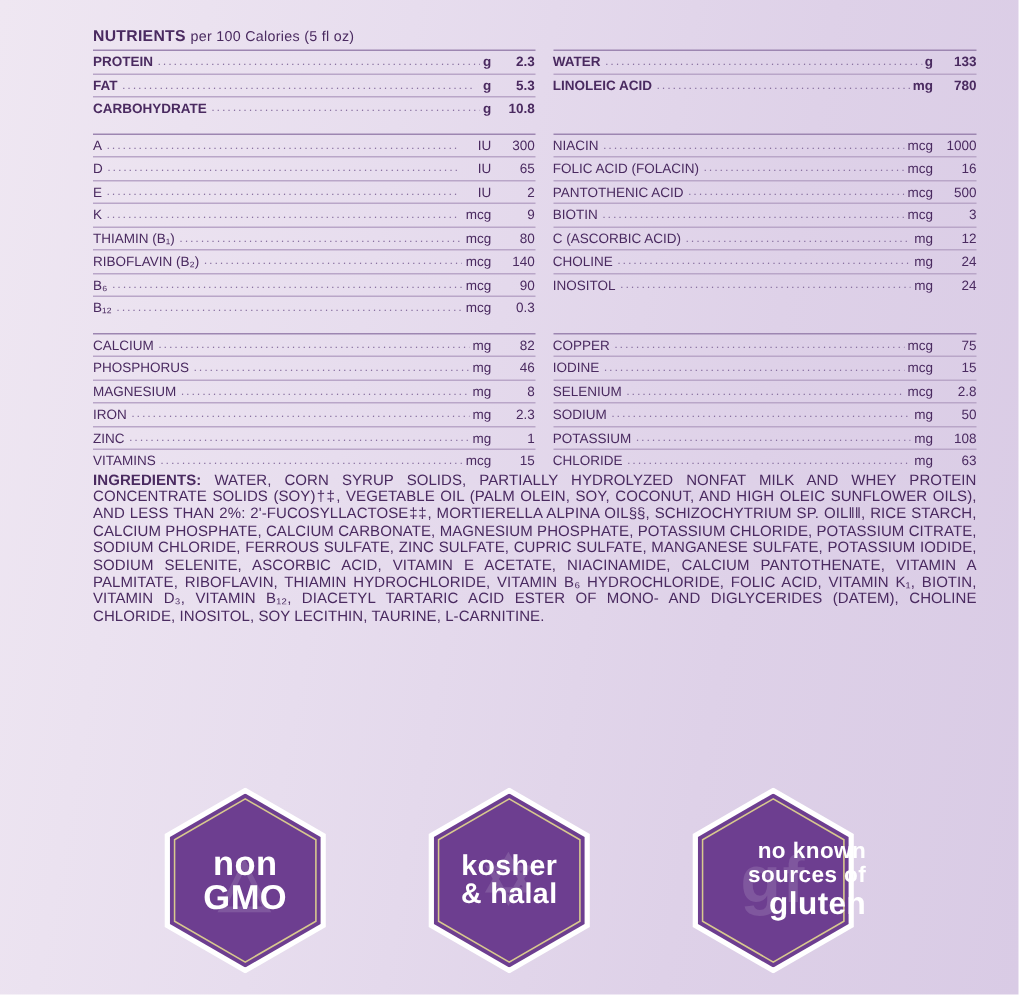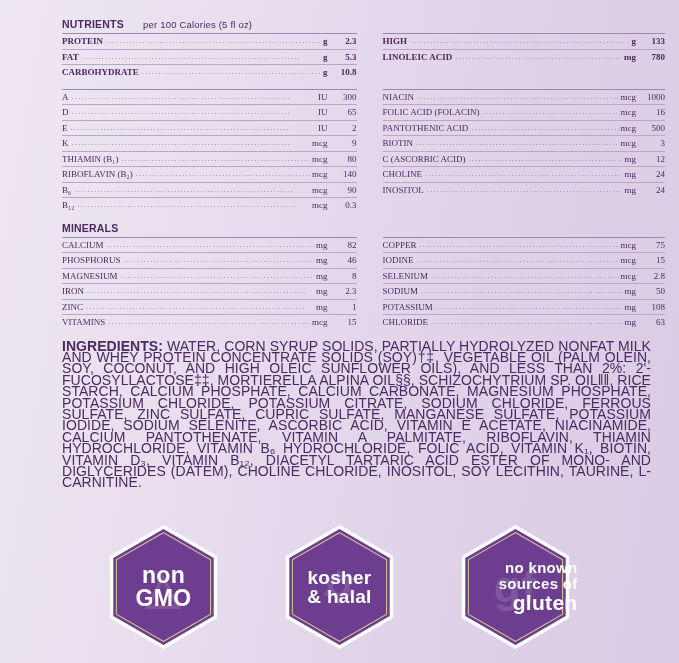--- a/index.html
+++ b/index.html
@@ -24,26 +24,24 @@
   .section-title {
     font-size: 10.5px;
     font-weight: bold;
     letter-spacing: 0.2px;
     color: #4a2a60;
     margin: 0 0 3px 0;
   }
   .section-title .sub {
     font-weight: normal;
     font-size: 9.5px;
-    margin-left: 16px;
   }
   .cols {
     display: flex;
-    gap: 14px;
-    font-family: Liberation Serif, serif;
+    gap: 0px;
   }
   .col {
     width: 50%;
     box-sizing: border-box;
   }
   .col.right {
     padding-left: 12px;
   }
   .row {
     display: flex;
@@ -80,22 +78,21 @@
   }
   .val {
     flex: 0 0 auto;
     min-width: 26px;
     text-align: right;
   }
   .block-gap {
     height: 9px;
   }
   .ingredients {
-    margin-top: 11px;
-    font-size: 14px;
+    font-size: 10px;
     line-height: 11.4px;
     text-align: justify;
     letter-spacing: 0.05px;
   }
   .ingredients b {
     font-weight: bold;
   }
   .company {
     margin-top: 10px;
     font-size: 9px;
@@ -219,21 +216,21 @@
       </div>
       <div class="row bold">
         <span class="nm">CARBOHYDRATE</span>
         <span class="dots">..................................................................</span>
         <span class="unit">g</span>
         <span class="val">10.8</span>
       </div>
     </div>
     <div class="col right">
       <div class="row bold first">
-        <span class="nm">HIGH</span>
+        <span class="nm">WATER</span>
         <span class="dots">..................................................................</span>
         <span class="unit">g</span>
         <span class="val">133</span>
       </div>
       <div class="row bold">
         <span class="nm">LINOLEIC ACID</span>
         <span class="dots">..................................................................</span>
         <span class="unit">mg</span>
         <span class="val">780</span>
       </div>
@@ -340,21 +337,20 @@
         <span class="val">24</span>
       </div>
       <div class="row" style="border-top:none;visibility:hidden">
         <span class="nm">&nbsp;</span>
       </div>
     </div>
   </div>
 
   <div class="block-gap"></div>
 
-  <div class="section-title">MINERALS</div>
   <div class="cols">
     <div class="col left">
       <div class="row first">
         <span class="nm">CALCIUM</span>
         <span class="dots">..................................................................</span>
         <span class="unit">mg</span>
         <span class="val">82</span>
       </div>
       <div class="row">
         <span class="nm">PHOSPHORUS</span>

